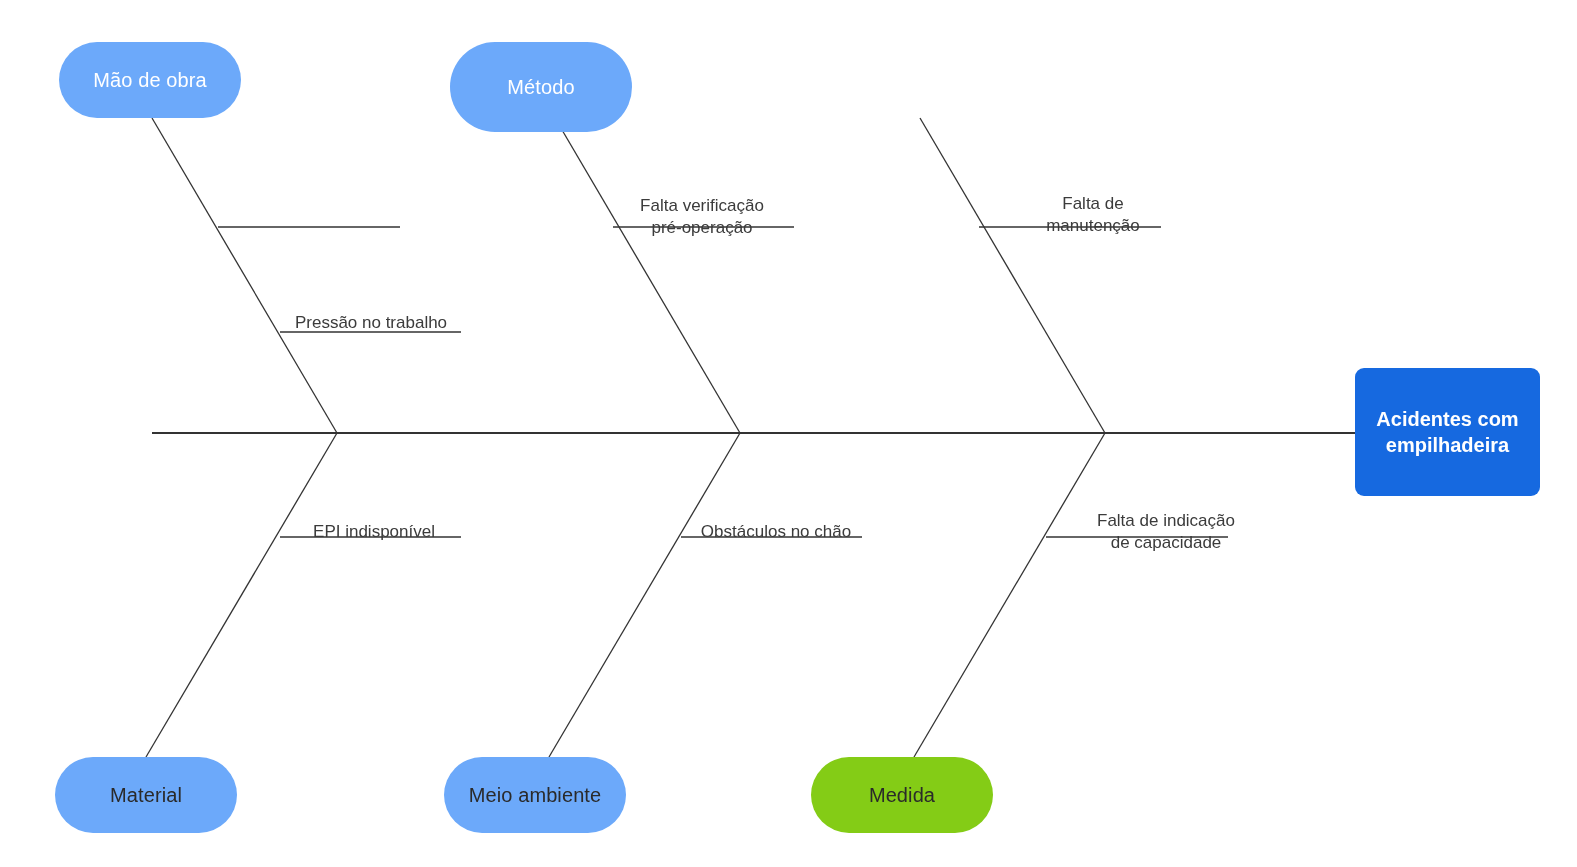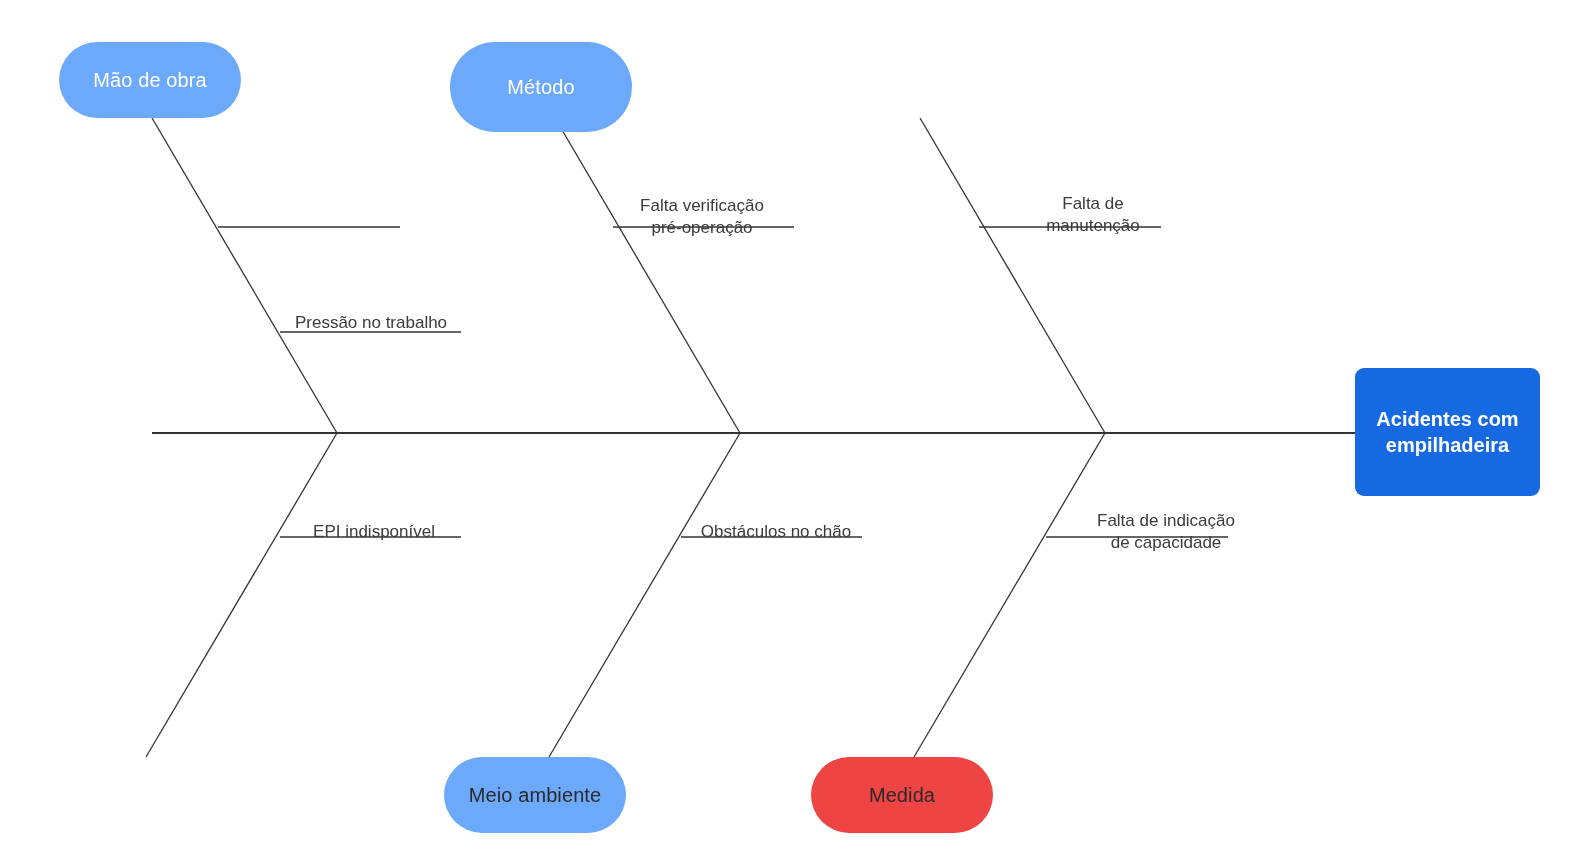--- a/index.html
+++ b/index.html
@@ -99,26 +99,29 @@
 
   <div class="cat-pill top" style="left:59px; top:42px; width:182px; height:76px; background:#6CA9FA;">
     <span>Mão de obra</span>
   </div>
 
   <div class="cat-pill top" style="left:450px; top:42px; width:182px; height:90px; background:#6CA9FA;">
     <span>Método</span>
   </div>
 
 
+  <div class="cat-pill bottom" style="left:55px; top:757px; width:182px; height:76px; background:#6CA9FA;">
+    <span>Material</span>
+  </div>
 
   <div class="cat-pill bottom" style="left:444px; top:757px; width:182px; height:76px; background:#6CA9FA;">
     <span>Meio ambiente</span>
   </div>
 
-  <div class="cat-pill bottom" style="left:811px; top:757px; width:182px; height:76px; background:#ef4444;">
+  <div class="cat-pill bottom" style="left:811px; top:757px; width:182px; height:76px; background:#84cc16;">
     <span>Medida</span>
   </div>
 
   <div class="effect-box" style="left:1355px; top:368px; width:185px; height:128px; background:#1669E0;">
     <span>Acidentes com empilhadeira</span>
   </div>
 
 
   <div class="cause-label" style="left:702px; top:173px;">
     <span>Falta verificação

